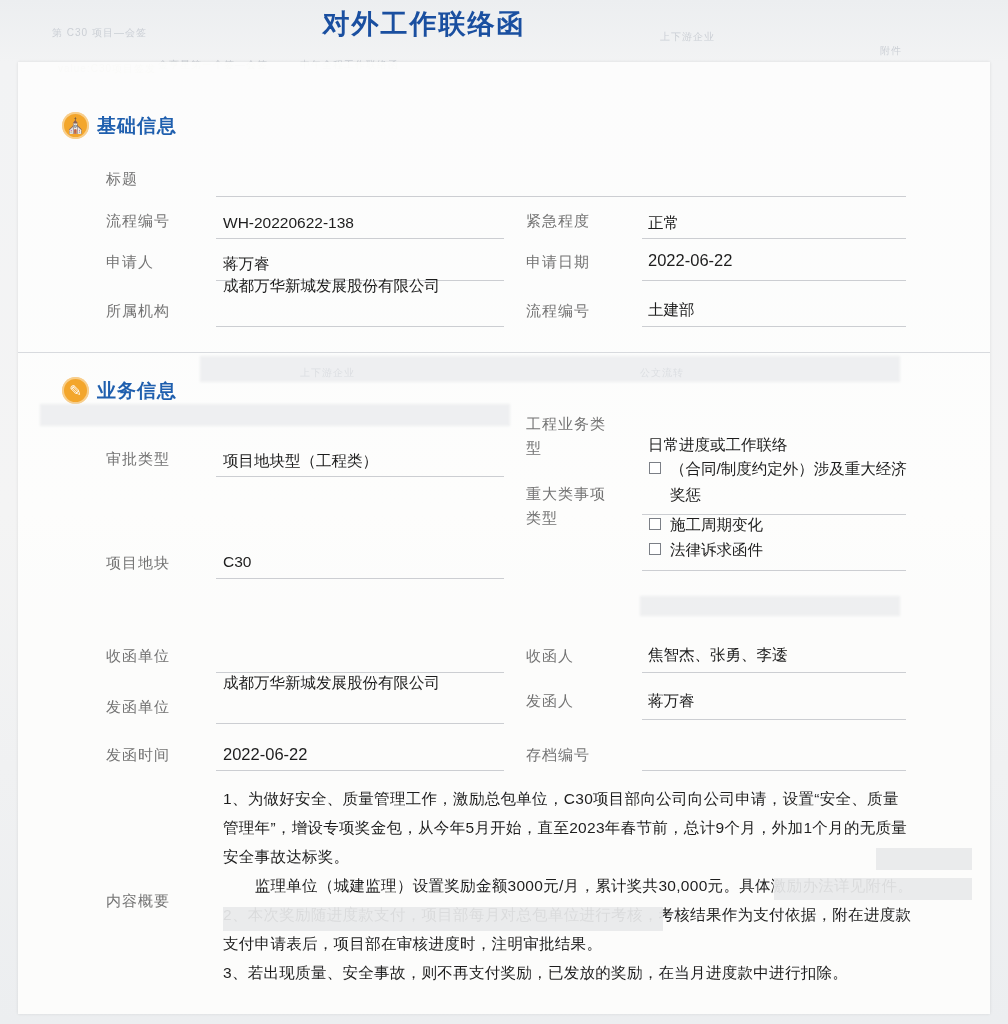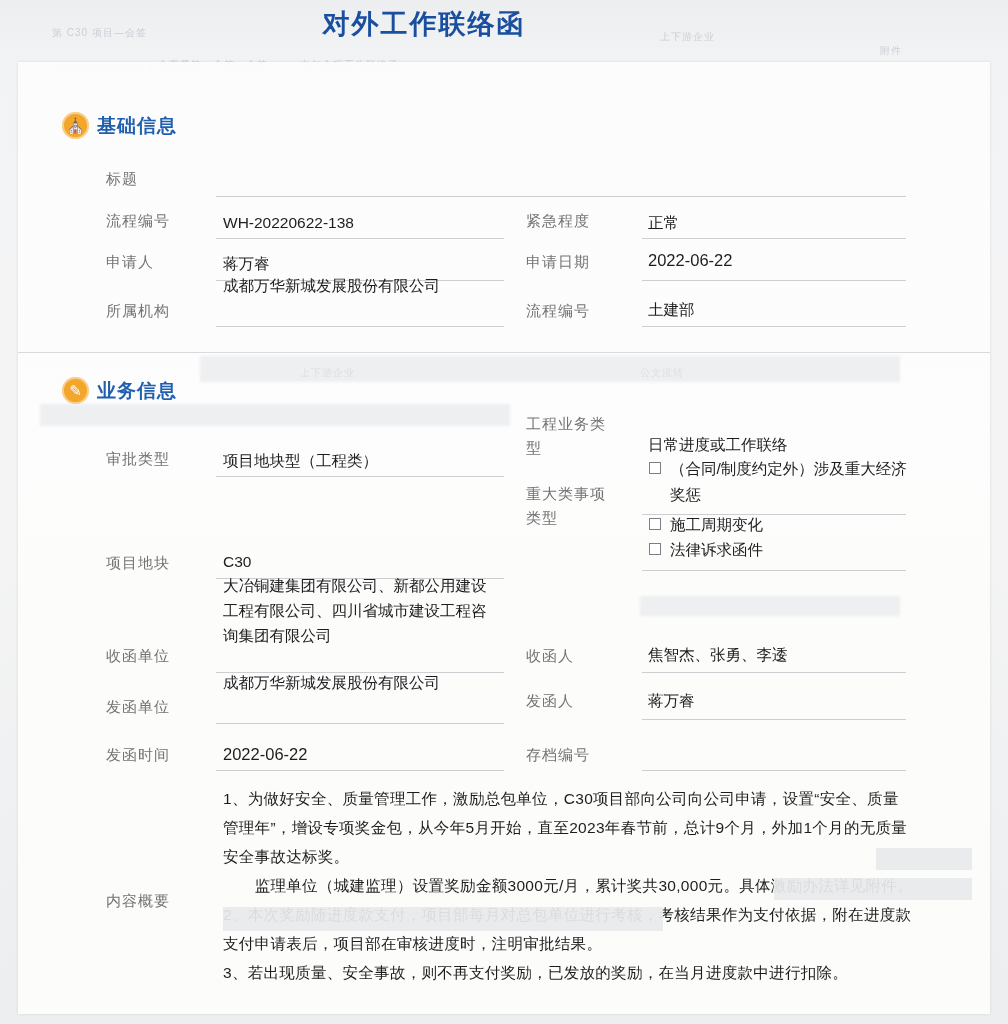--- a/index.html
+++ b/index.html
@@ -198,21 +198,20 @@
     <div class="val" style="top:450px;left:652px;">施工周期变化</div>
     <div class="chk" style="top:481px;left:631px;"></div>
     <div class="val" style="top:475px;left:652px;">法律诉求函件</div>
     <div class="uline" style="top:508px;left:624px;width:264px;"></div>
 
     <div class="lbl" style="top:492px;left:88px;">项目地块</div>
     <div class="val" style="top:487px;left:205px;">C30</div>
     <div class="uline" style="top:516px;left:198px;width:288px;"></div>
 
     <div class="lbl" style="top:585px;left:88px;">收函单位</div>
-    <div class="val" style="top:511px;left:205px;width:268px;">大冶铜建集团有限公司、新都公用建设工程有限公司、四川省城市建设工程咨询集团有限公司</div>
     <div class="uline" style="top:610px;left:198px;width:288px;"></div>
 
     <div class="lbl" style="top:585px;left:508px;">收函人</div>
     <div class="val" style="top:580px;left:630px;">焦智杰、张勇、李逶</div>
     <div class="uline" style="top:610px;left:624px;width:264px;"></div>
 
     <div class="lbl" style="top:636px;left:88px;">发函单位</div>
     <div class="val" style="top:608px;left:205px;width:268px;">成都万华新城发展股份有限公司</div>
     <div class="uline" style="top:661px;left:198px;width:288px;"></div>
 

